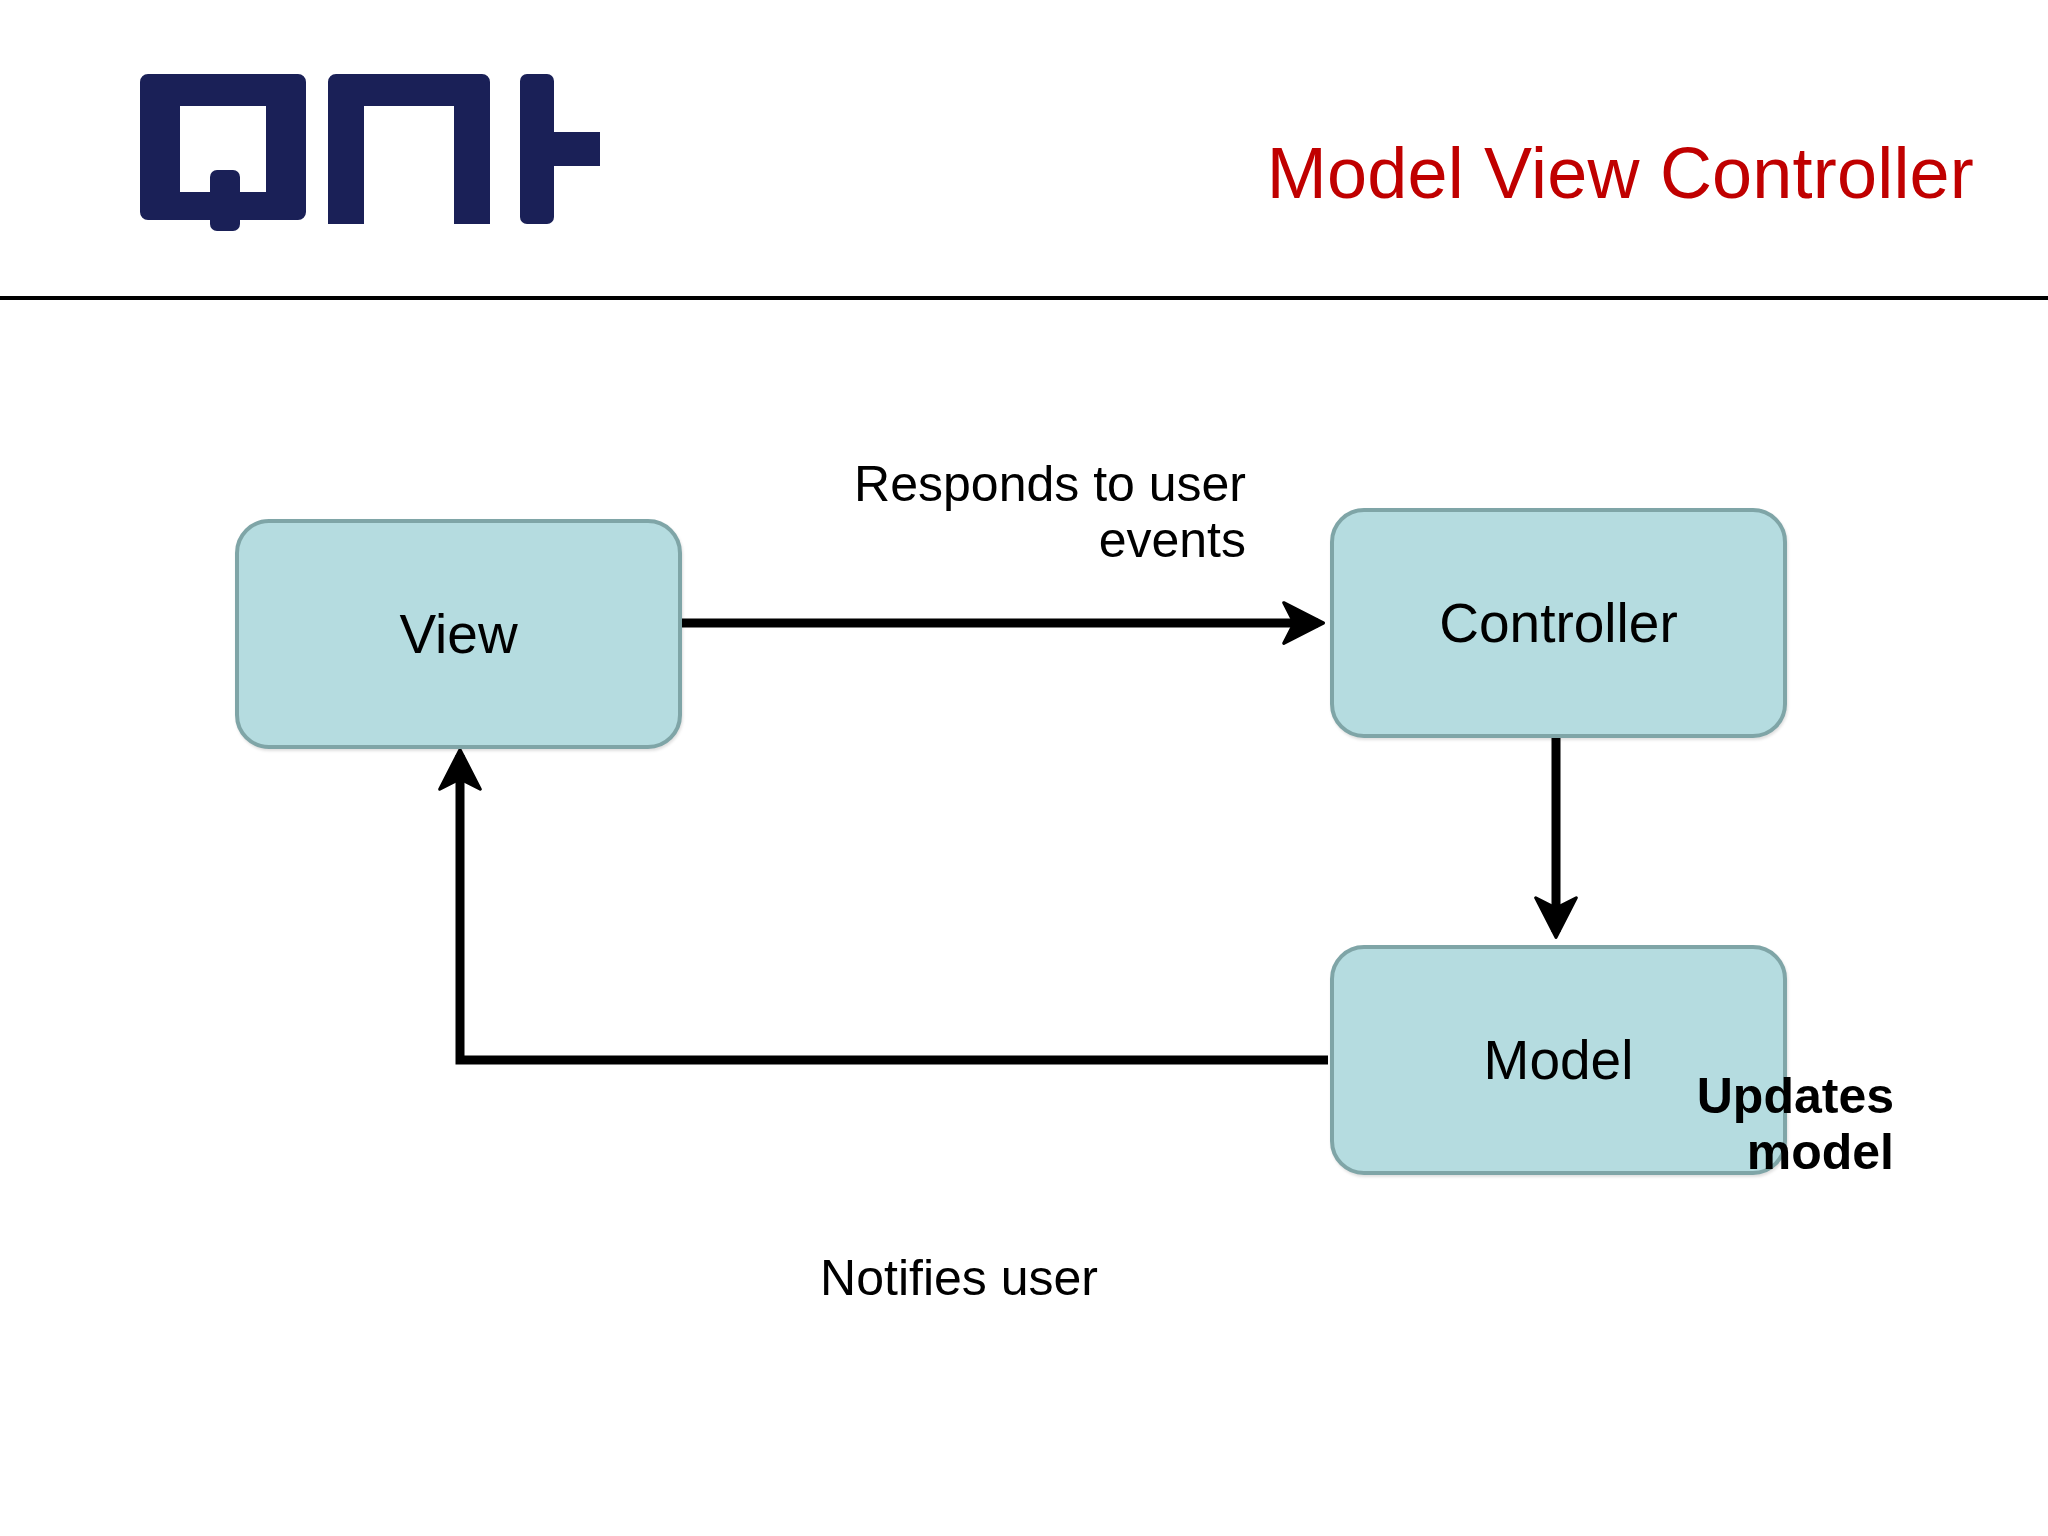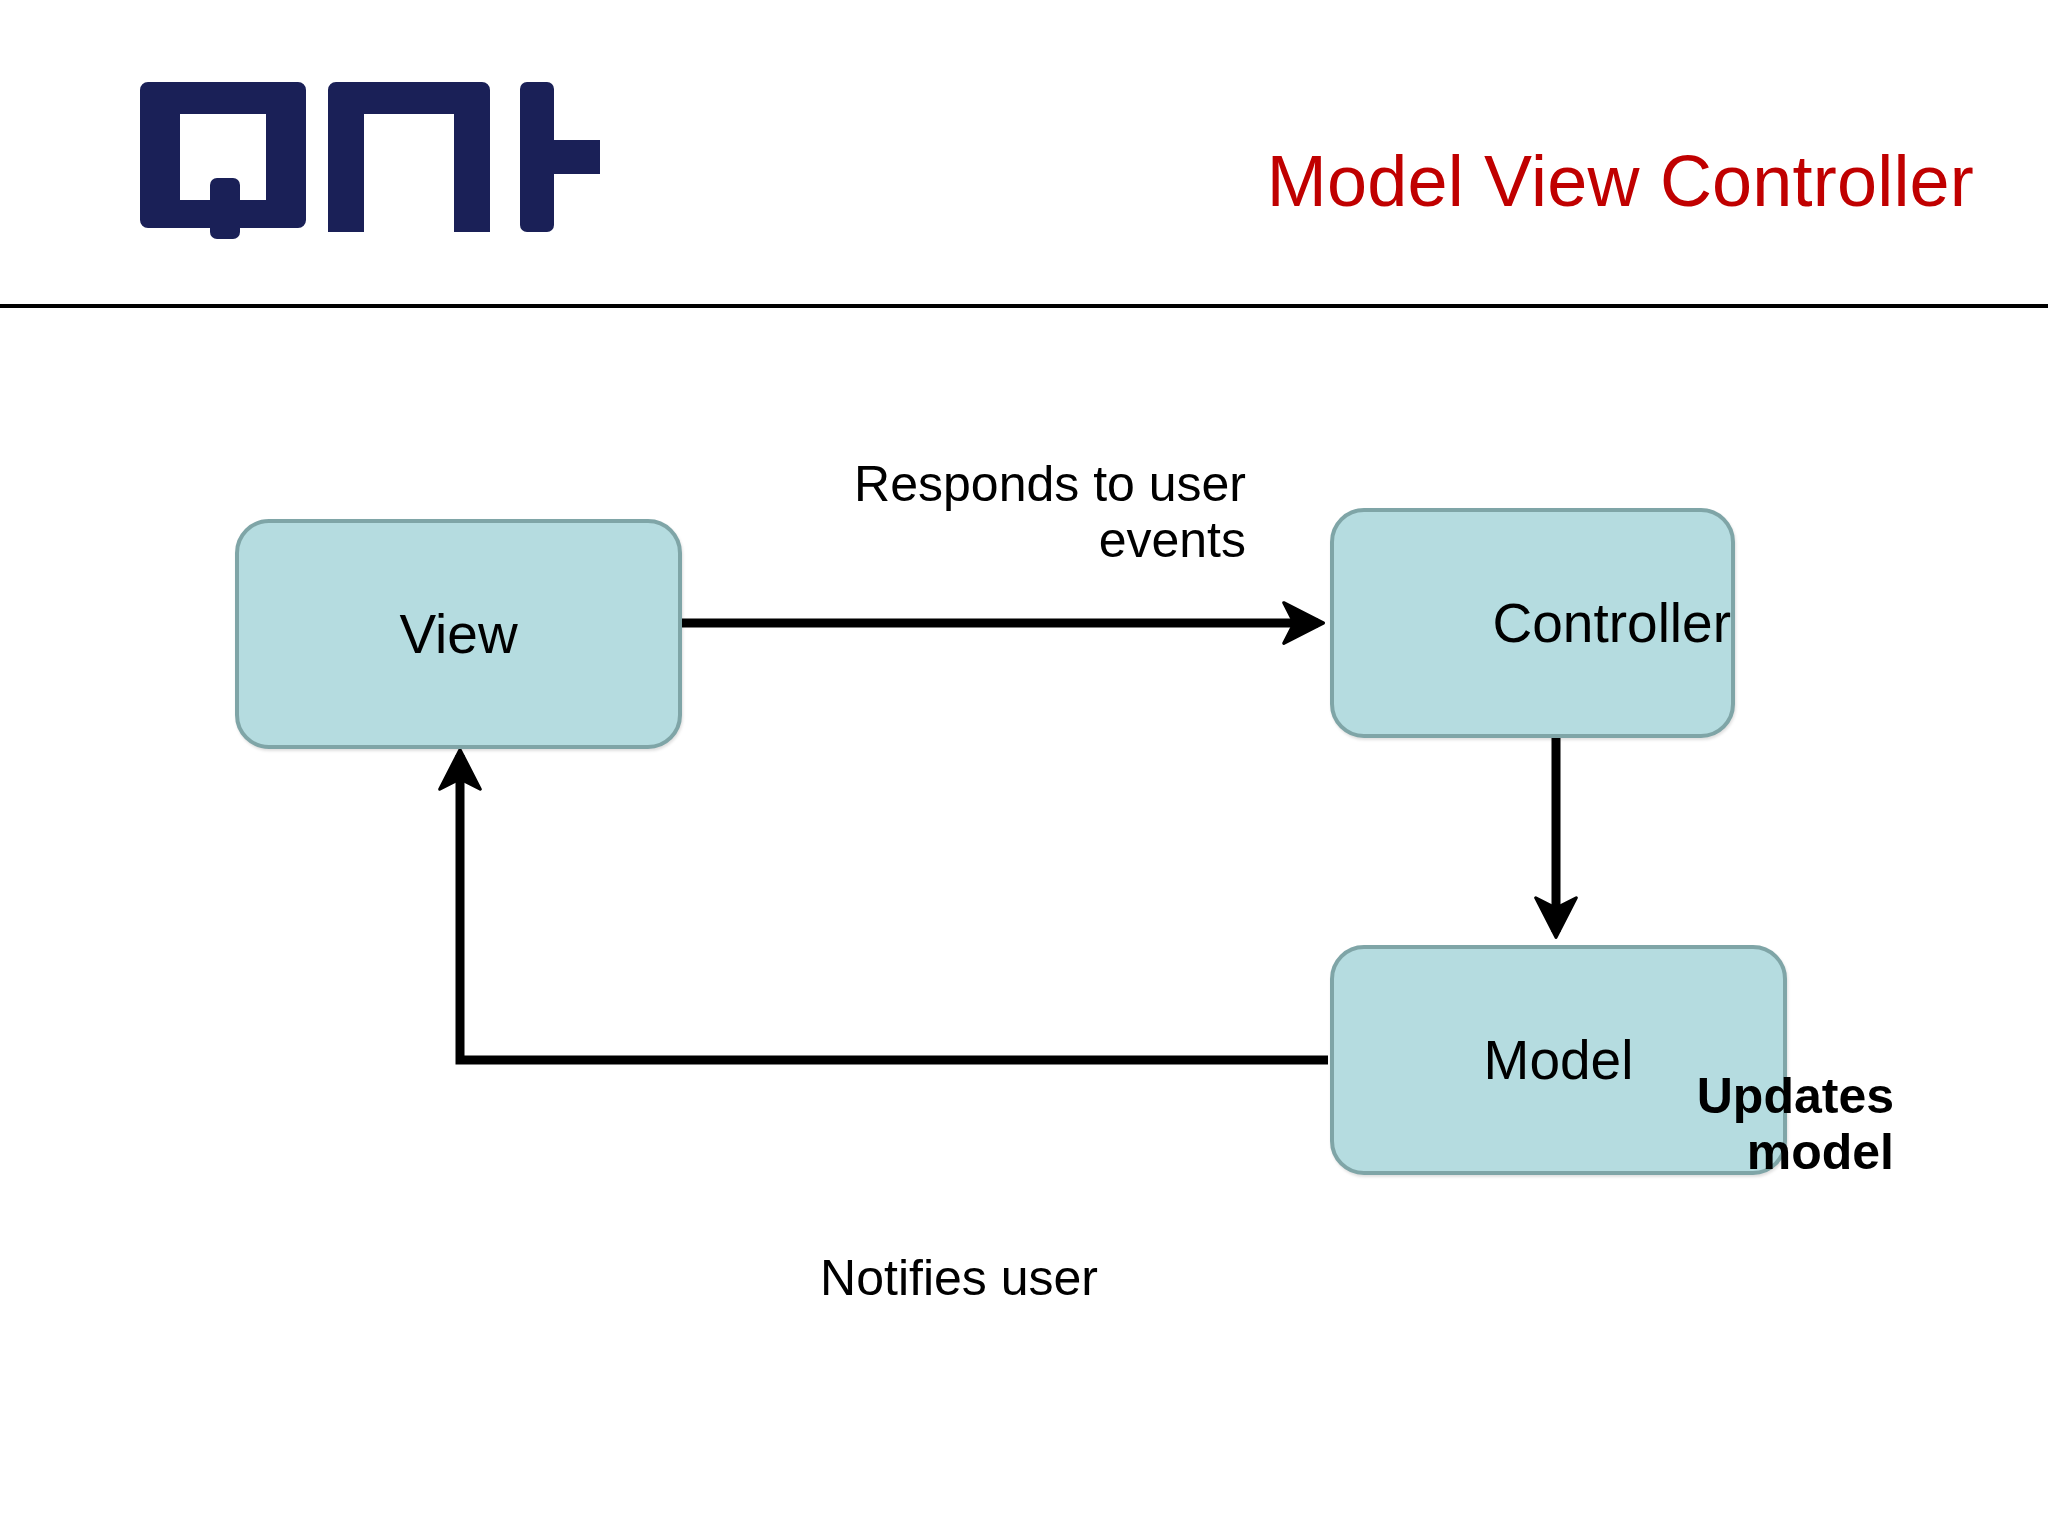--- a/index.html
+++ b/index.html
@@ -15,21 +15,21 @@
     width: 2048px;
     height: 1536px;
     background: #ffffff;
     overflow: hidden;
   }
 
   
   #header {
     position: absolute;
     left: 0;
-    top: 8px;
+    top: 0;
     width: 2048px;
     height: 300px;
   }
   #logo {
     position: absolute;
     left: 140px;
     top: 66px;
     width: 460px;
     height: 165px;
   }
@@ -83,21 +83,21 @@
   }
   .node-label {
     font-size: 55px;
     color: #000000;
     font-weight: 400;
     line-height: 1;
     font-family: "Liberation Sans", sans-serif;
   }
 
   #node-view      { left: 235px;  top: 219px; width: 447px; height: 230px; }
-  #node-controller{ left: 1330px; top: 208px; width: 405px; height: 230px; justify-content: flex-end; }
+  #node-controller{ left: 1330px; top: 208px; width: 457px; height: 230px; }
   #node-model     { left: 1330px; top: 645px; width: 457px; height: 230px; }
 
   .edge-label {
     position: absolute;
     font-size: 50px;
     color: #000000;
     line-height: 1.12;
     white-space: pre-line;
     font-family: "Liberation Sans", sans-serif;
     text-align: right;

